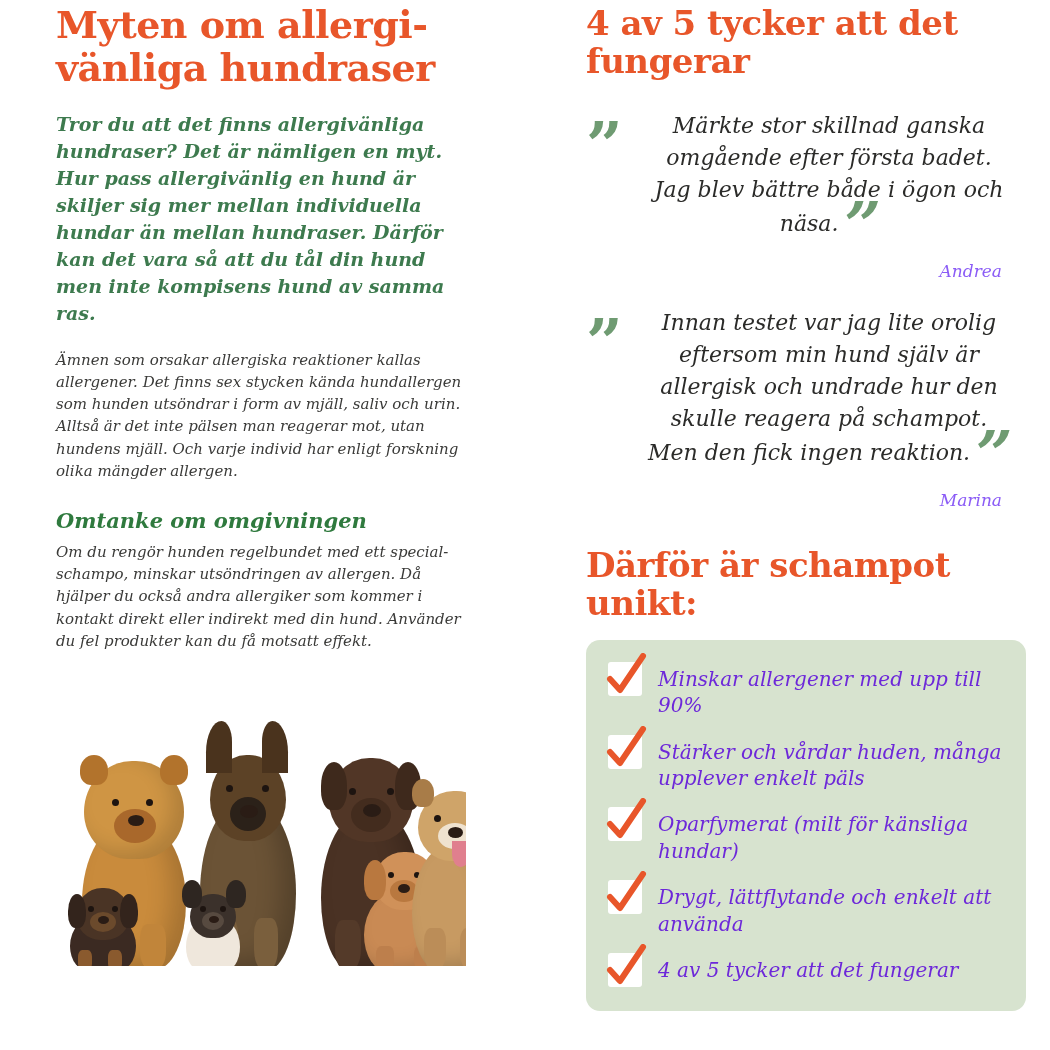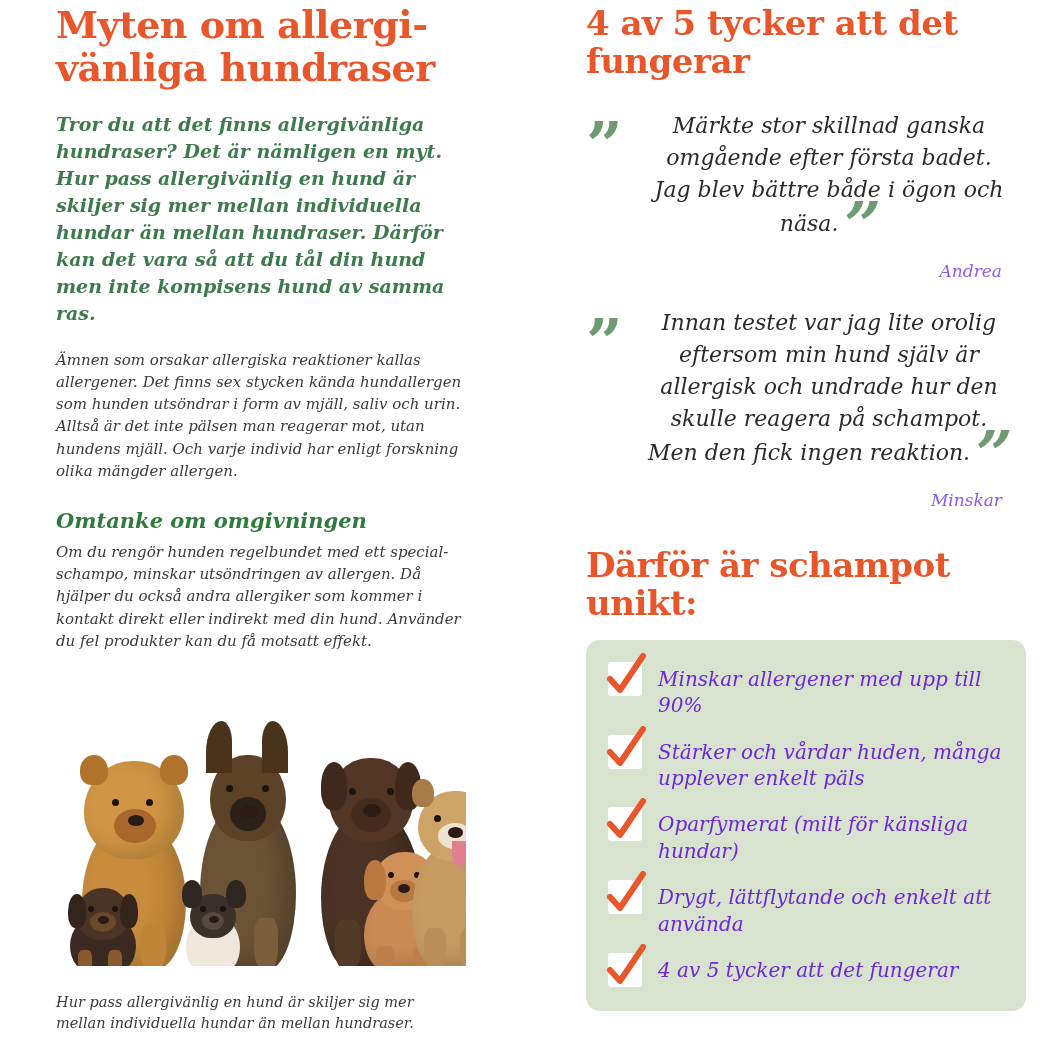--- a/index.html
+++ b/index.html
@@ -295,37 +295,36 @@
         <div class="muzzle" style="left:30px; top:48px; width:34px; height:26px; background:#efe2cf;"></div>
         <div class="eye" style="left:26px; top:40px;"></div>
 
         <div class="nose" style="left:40px; top:52px; width:15px; height:11px;"></div>
         <div style="position:absolute; left:44px; top:66px; width:18px; height:26px; background:#e07f8e; border-radius:0 0 60% 60%;"></div>
       </div>
 
       <div class="ground-shadow"></div>
     </div>
 
-    <p class="caption">Hur pass allergivänlig en hund är skiljer sig mer mellan individuella hundar än mellan hundraser.</p>
   </div>
 
   <div class="col-right">
 
     <h1 class="headline right">4 av 5 tycker att det fungerar</h1>
 
     <div class="quote-block" style="margin-top:10px;">
       <span class="qmark open">”</span>
       <p class="quote-text"><span>Märkte stor skillnad ganska omgående efter första badet. Jag blev bättre både i ögon och näsa.</span><span class="qmark close">”</span></p>
       <div class="quote-author">Andrea</div>
     </div>
 
     <div class="quote-block" style="margin-top:24px;">
       <span class="qmark open">”</span>
       <p class="quote-text"><span>Innan testet var jag lite orolig eftersom min hund själv är allergisk och undrade hur den skulle reagera på schampot. Men den fick ingen reaktion.</span><span class="qmark close">”</span></p>
-      <div class="quote-author">Minskar</div>
+      <div class="quote-author">Marina</div>
     </div>
 
     <h1 class="headline right" style="margin-top:36px; margin-bottom:6px;">Därför är schampot unikt:</h1>
 
     <div class="checkbox-panel">
 
       <div class="check-row">
         <span class="check-box">
           <svg width="42" height="44" viewBox="0 0 42 44">
               <path d="M5 26 L15 37 L38 3" stroke="#e8562a" stroke-width="6" fill="none" stroke-linecap="round" stroke-linejoin="round"></path>

